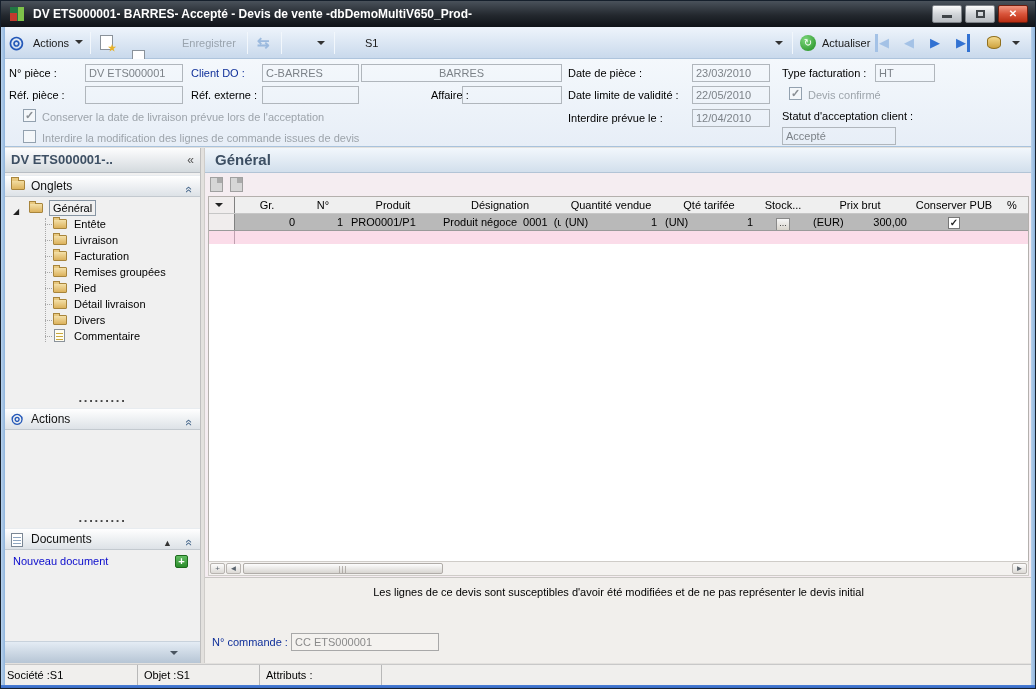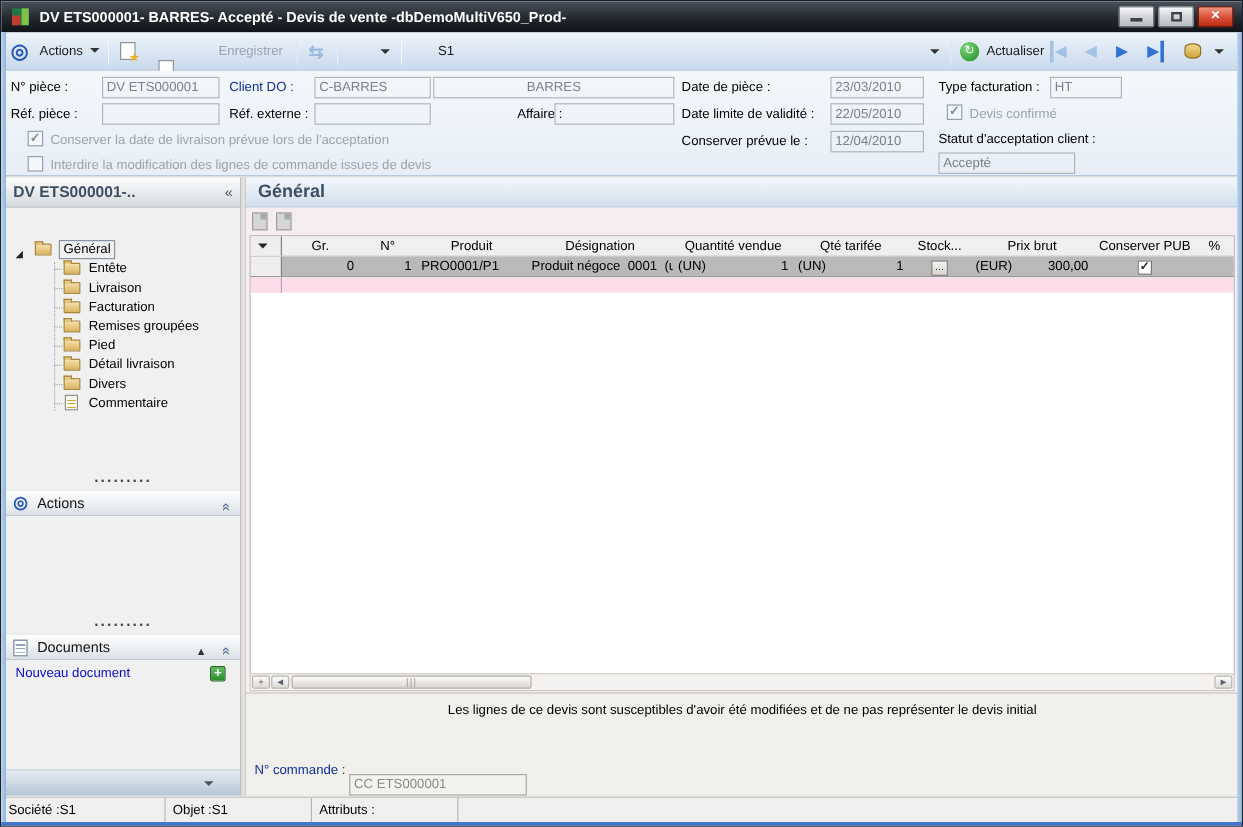--- a/index.html
+++ b/index.html
@@ -135,21 +135,21 @@
 
   
   #hscroll { position:absolute; left:3px; top:388px; width:821px; height:15px; background:#f4f2f0; border:1px solid #cfccc8; }
   .sc-btn { position:absolute; top:1px; width:15px; height:11px; background:linear-gradient(#fcfcfc,#dddad6);
     border:1px solid #b8b4b0; border-radius:2px; font-size:8px; line-height:10px; text-align:center; color:#5a646e; }
   #sc-thumb { position:absolute; left:34px; top:1px; width:200px; height:11px; background:linear-gradient(#fdfdfd,#d8d5d1);
     border:1px solid #b0aca8; border-radius:2px; text-align:center; font-size:8px; line-height:10px; color:#9a958f; letter-spacing:1px; }
 
   
   #notice { left:0; top:438px; width:827px; text-align:center; font-size:11px; color:#000; }
-  #cmd-field { left:86px; top:485px; width:148px; border-color:#a8a8a8; color:#8a8a8a; background:#f4f2ef;margin-top:12px; }
+  #cmd-field { left:86px; top:485px; width:148px; border-color:#a8a8a8; color:#8a8a8a; background:#f4f2ef; }
 
   
   #statusbar { left:0; top:663px; width:1036px; height:21px; background:#f0efed; border-top:1px solid #c8c8c8; font-size:11px; }
   .st-cell { position:absolute; top:0; height:20px; line-height:20px; padding:0 6px; border-right:1px solid #b8b8b8; color:#000; white-space:nowrap; }
   #bottom-strip { left:0; top:684px; width:1036px; height:5px; background:linear-gradient(#4a7ed6,#2c5eb8); }
   .edge { top:26px; width:4px; height:658px; background:linear-gradient(90deg,#b9d2ec,#8fb4dc); }
 </style>
 </head>
 <body>
 
@@ -218,37 +218,42 @@
     <div class="fld" style="left:261px; top:27px; width:97px;"></div>
     <span class="lbl" style="left:430px; top:30px;">Affaire :</span>
     <div class="fld" style="left:461px; top:27px; width:100px;"></div>
     <span class="lbl" style="left:567px; top:30px;">Date limite de validité :</span>
     <div class="fld" style="left:691px; top:27px; width:78px;">22/05/2010</div>
     <span class="cb" style="left:788px; top:28px;">✓</span>
     <span class="lbl gray" style="left:807px; top:30px;">Devis confirmé</span>
 
     <span class="cb" style="left:22px; top:50px;">✓</span>
     <span class="lbl gray" style="left:41px; top:52px;">Conserver la date de livraison prévue lors de l'acceptation</span>
-    <span class="lbl" style="left:567px; top:53px;">Conserver prévue le :</span>
+    <span class="lbl" style="left:567px; top:53px;">Interdire prévue le :</span>
     <div class="fld" style="left:691px; top:50px; width:78px;">12/04/2010</div>
     <span class="lbl" style="left:781px; top:51px;">Statut d'acceptation client :</span>
 
     <span class="cb" style="left:22px; top:71px;"></span>
     <span class="lbl gray" style="left:41px; top:73px;">Interdire la modification des lignes de commande issues de devis</span>
     <div class="fld" style="left:781px; top:68px; width:114px;">Accepté</div>
   </div>
 
   <div id="content" class="abs">
 
     <div id="sidebar" class="abs">
       <div id="sb-header" class="abs nw">
         <span>DV ETS000001-..</span>
         <span class="chev">«</span>
       </div>
 
+      <div class="section-hd" style="top:27px;">
+        <span class="ico icon-folder" style="width:14px;height:10px;"></span>
+        <span class="ttl">Onglets</span>
+        <span class="chev-up">«</span>
+      </div>
 
       <div class="tree-row" style="top:52px;">
         <span class="tw-arrow">◢</span>
         <span class="tw-folder" style="left:24px; top:3px;"></span>
         <span id="root-label">Général</span>
       </div>
       <div class="tree-vline" style="top:70px; height:124px;"></div>
       <div class="tree-row" style="top:68px;">
           <span class="tree-hline" style="left:40px;top:8px;"></span>
           <span class="tw-folder" style="left:48px;top:3px;"></span>

